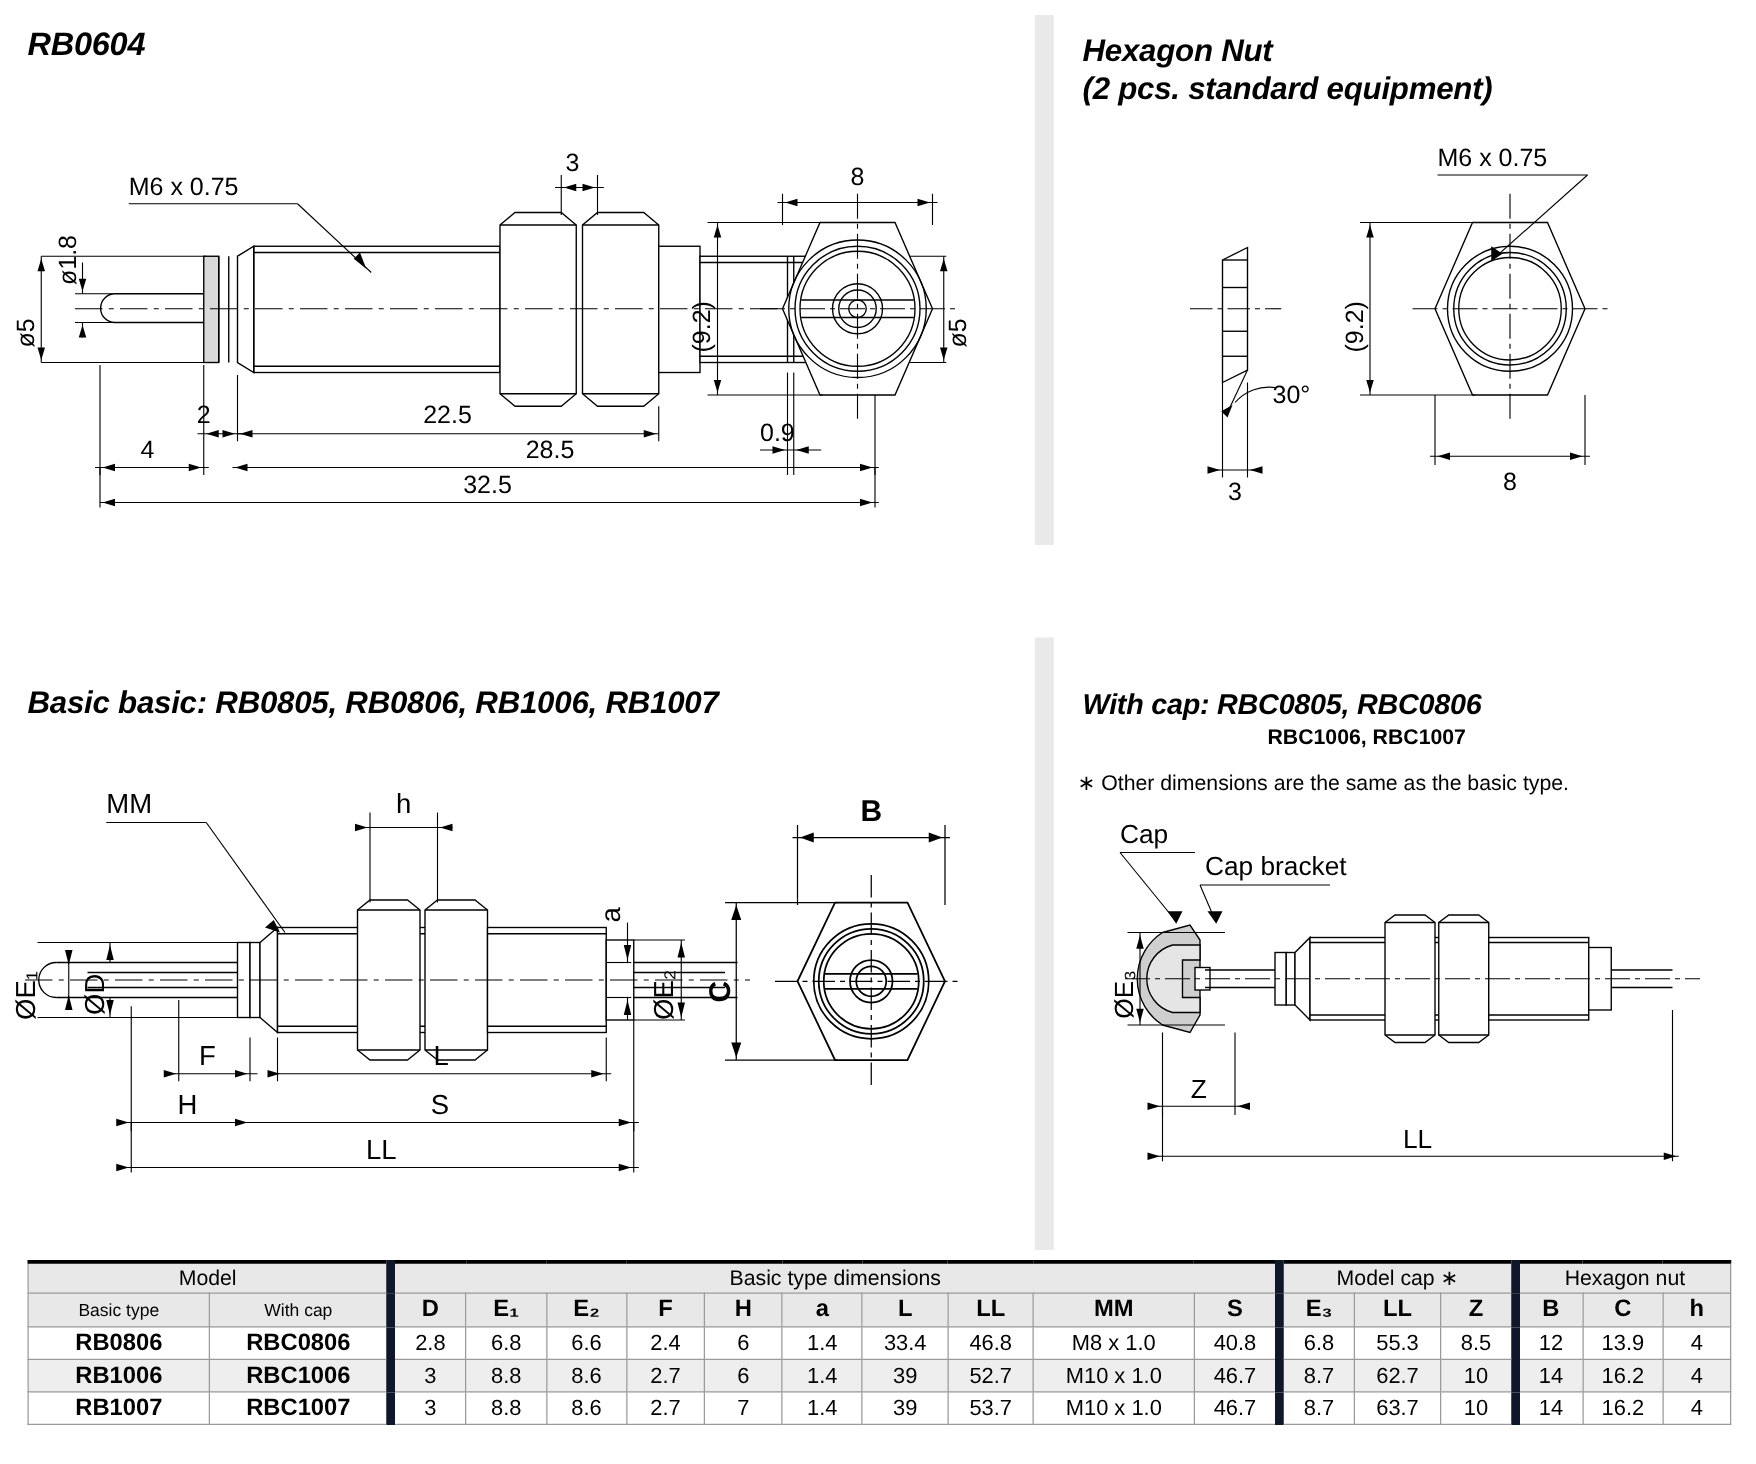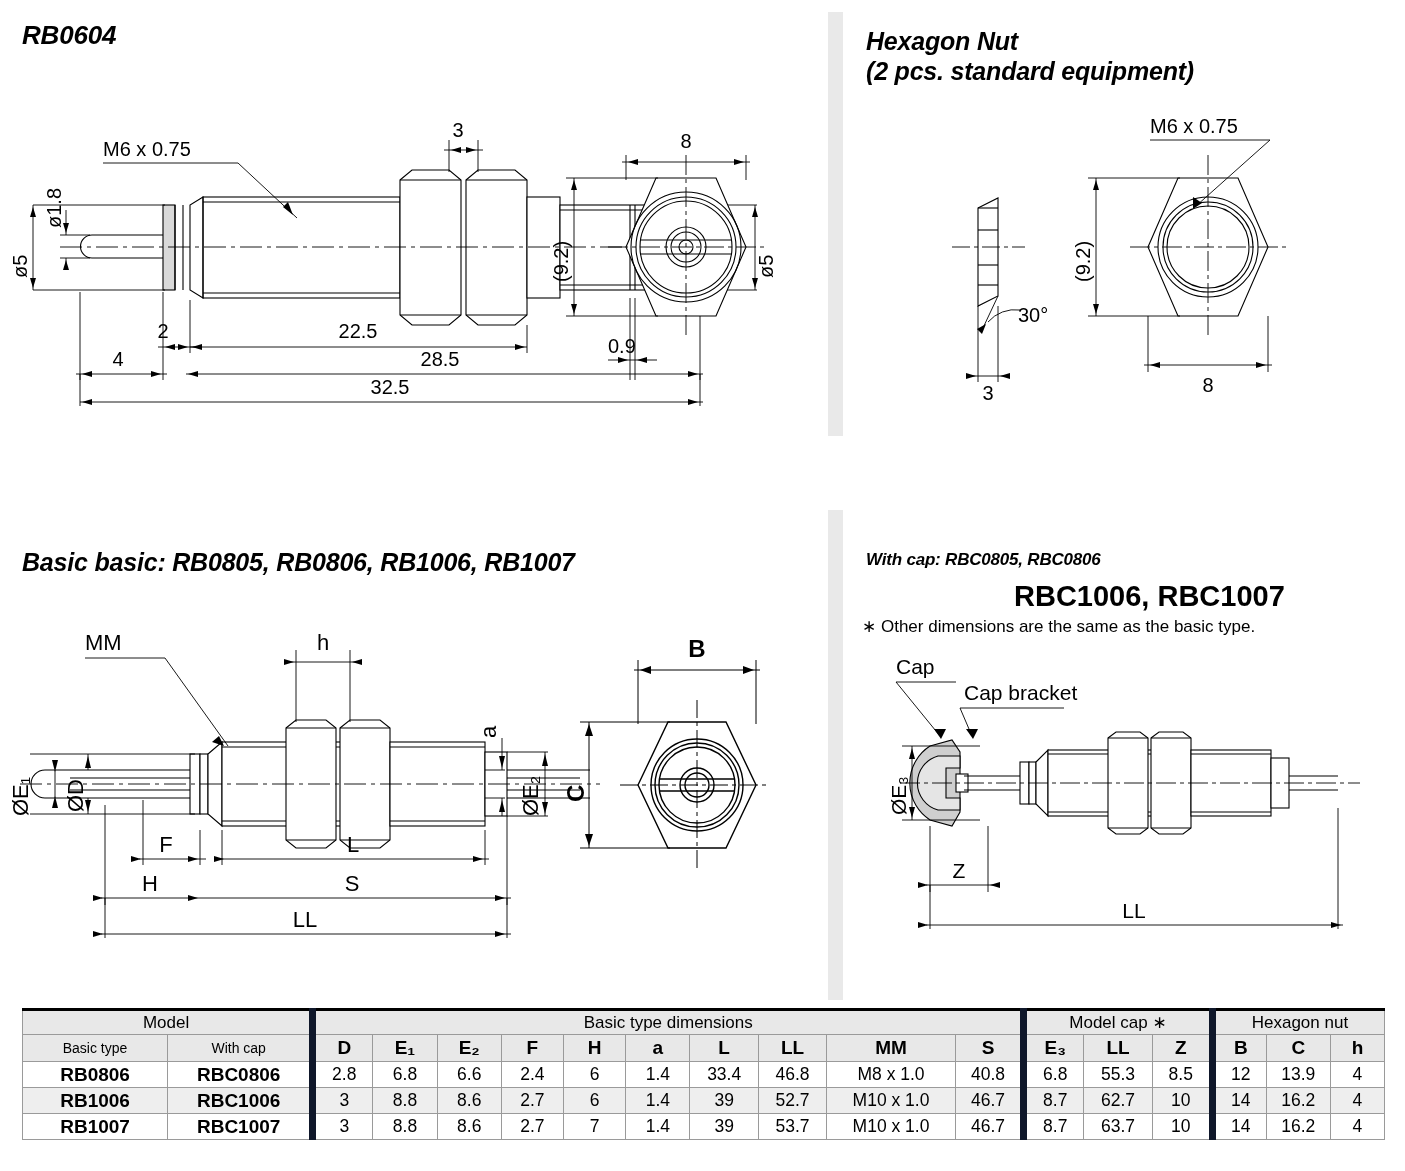--- a/index.html
+++ b/index.html
@@ -23,22 +23,22 @@
     font-weight: bold;
     font-size: 26px;
     letter-spacing: -0.2px;
     white-space: pre;
     line-height: 1.18;
     font-style: italic;
   }
   #title-rb0604   { left: 22px;  top: 20px; }
   #title-hexnut   { left: 866px; top: 27px; font-size: 25px; }
   #title-basic    { left: 22px;  top: 548px; font-size: 25px; }
-  #title-withcap  { left: 866px; top: 550px; font-size: 17px; }
-  #withcap-line2  { position:absolute; left: 1014px; top: 580px; font-weight:bold; font-size:29px; white-space:pre;}
+  #title-withcap  { left: 866px; top: 550px; font-size: 23px; }
+  #withcap-line2  { position:absolute; left: 1014px; top: 580px; font-weight:bold; font-size:17px; white-space:pre;}
   #withcap-note   {
     position: absolute; left: 862px; top: 616px;
     font-size: 17px; white-space: pre;
   }
 
   
   .vsep {
     position: absolute;
     width: 15px;
     background: #e9e9e9;

